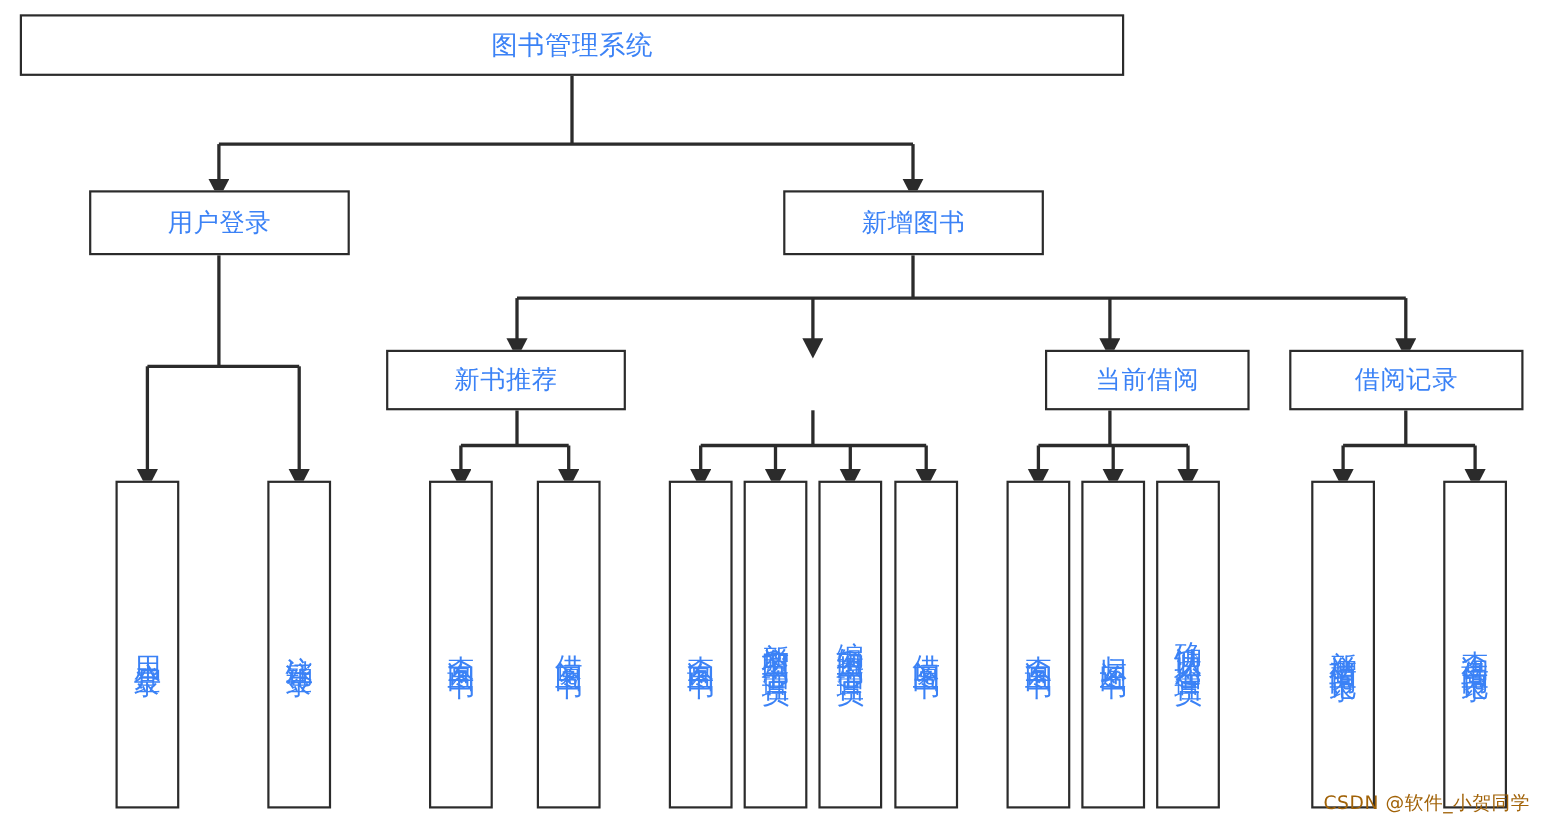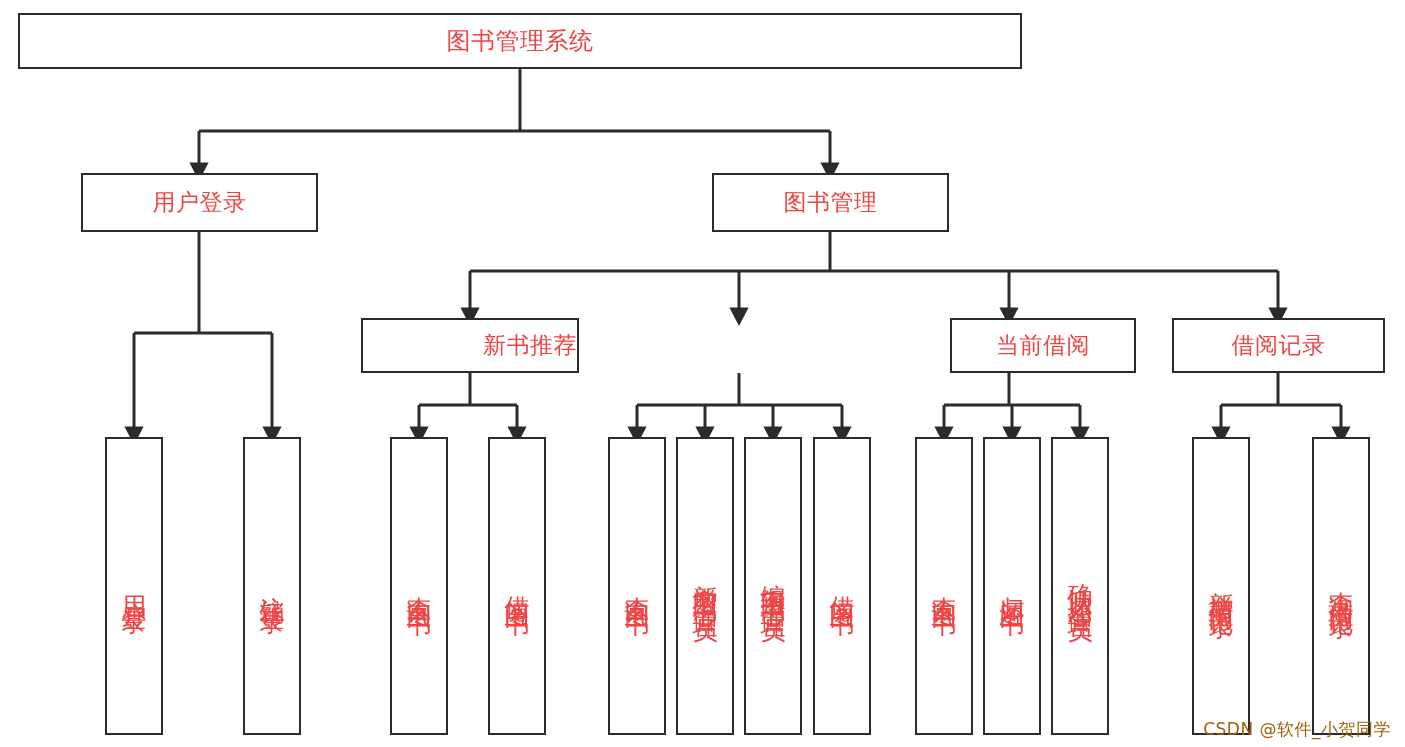--- a/index.html
+++ b/index.html
@@ -26,21 +26,21 @@
     height: 747px;
   }
   .node {
     position: absolute;
     box-sizing: border-box;
     background: #ffffff;
     border: 2.5px solid #2b2b2b;
     display: flex;
     align-items: center;
     justify-content: center;
-    color: #ef4444;
+    color: #3b82f6;
   }
   .node.horiz {
     font-size: 23px;
     letter-spacing: 0.5px;
   }
   .node.root {
     font-size: 24px;
   }
   .node.vert {
     writing-mode: vertical-rl;
@@ -123,24 +123,24 @@
   </svg>
 
   <div class="node horiz root" style="left:18px;top:13px;width:1004px;height:56px;">
     <span>图书管理系统</span>
   </div>
 
   <div class="node horiz" style="left:81px;top:173px;width:237px;height:59px;">
     <span>用户登录</span>
   </div>
   <div class="node horiz" style="left:712px;top:173px;width:237px;height:59px;">
-    <span>图书管理</span>
+    <span>新增图书</span>
   </div>
 
-  <div class="node horiz" style="left:361px;top:318px;width:218px;height:55px;justify-content:flex-end;">
+  <div class="node horiz" style="left:351px;top:318px;width:218px;height:55px;">
     <span>新书推荐</span>
   </div>
   <div class="node horiz" style="left:950px;top:318px;width:186px;height:55px;">
     <span>当前借阅</span>
   </div>
   <div class="node horiz" style="left:1172px;top:318px;width:213px;height:55px;">
     <span>借阅记录</span>
   </div>
 
   <div class="node vert" style="left:105px;top:437px;width:58px;height:298px;">

